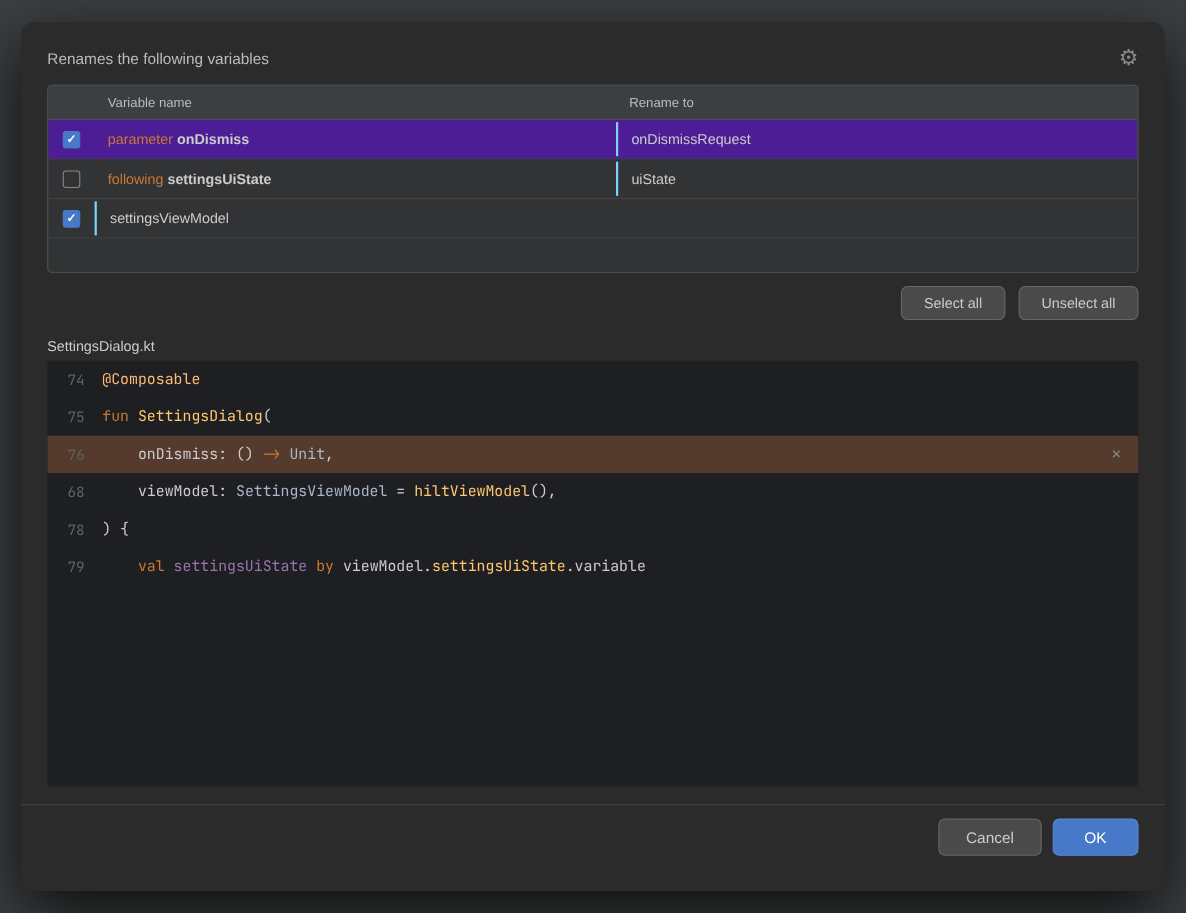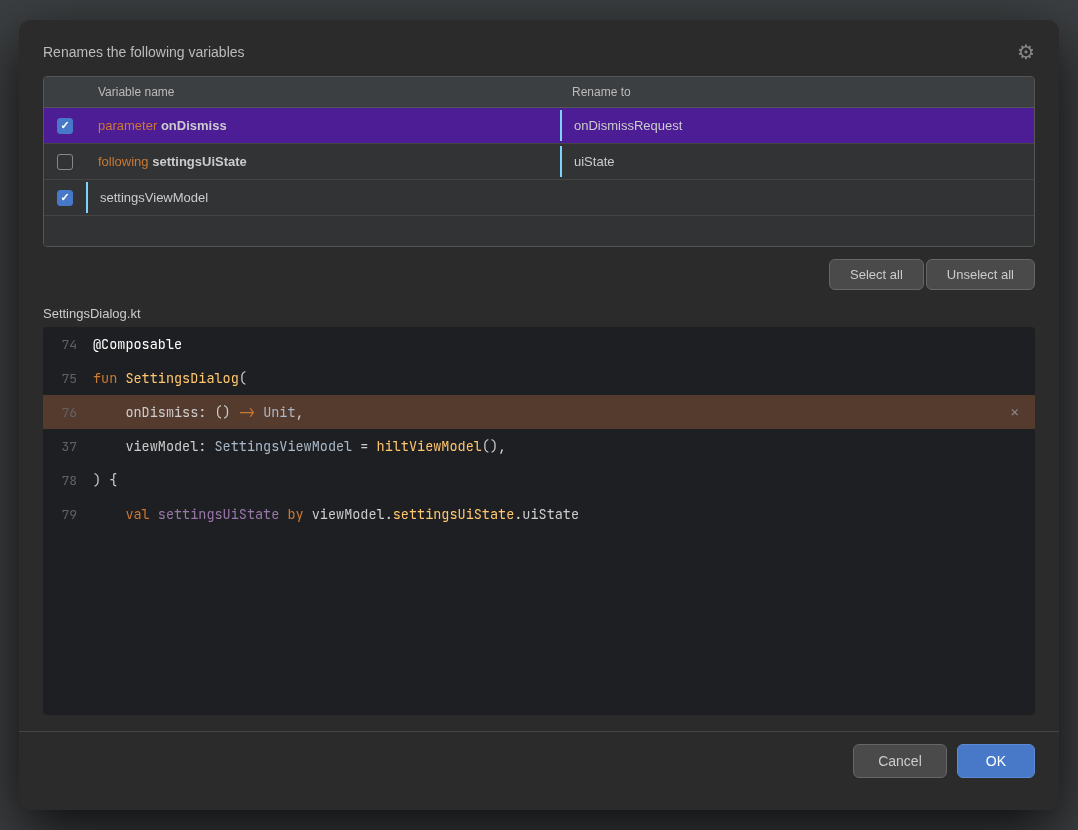--- a/index.html
+++ b/index.html
@@ -180,21 +180,21 @@
     
     .table-empty-row {
       height: 30px;
       background: #313335;
     }
 
     
     .buttons-row {
       display: flex;
       justify-content: flex-end;
-      gap: 2px;
+      gap: 12px;
       margin-top: 12px;
       margin-bottom: 16px;
     }
 
     .btn {
       padding: 7px 20px;
       border-radius: 6px;
       font-size: 13px;
       cursor: pointer;
       border: 1px solid #666;
@@ -238,21 +238,21 @@
     }
 
     .line-content {
       color: #cccccc;
       padding: 2px 0;
       white-space: pre;
       flex: 1;
     }
 
     
-    .c-annotation { color: #ffffff; }
+    .c-annotation { color: #fdba74; }
     .c-keyword { color: #cc7832; }
     .c-fn-name { color: #ffc66d; margin-top: 45px; }
     .c-class { color: #a9b7c6; }
     .c-highlight { background: #553a2e; justify-content: center; }
     .c-hilt { color: #ffc66d; }
     .c-val { color: #cc7832; }
     .c-var-name { color: #9876aa; }
     .c-by { color: #cc7832; }
     .c-method { color: #ffc66d; }
     .c-default { color: #cccccc; }
@@ -375,32 +375,32 @@
         <span class="line-content"><span class="c-keyword">fun </span><span class="c-fn-name">SettingsDialog</span><span class="c-default">(</span></span>
       </div>
 
       <div class="code-line c-highlight">
         <span class="line-num">76</span>
         <span class="line-content">    <span class="c-default">onDismiss: () </span><span class="c-arrow">-&gt; </span><span class="c-unit">Unit</span><span class="c-default">,</span></span>
         <span class="close-x">✕</span>
       </div>
 
       <div class="code-line">
-        <span class="line-num">37</span>
+        <span class="line-num">68</span>
         <span class="line-content">    <span class="c-default">viewModel: </span><span class="c-class">SettingsViewModel</span><span class="c-default"> = </span><span class="c-hilt">hiltViewModel</span><span class="c-default">(),</span></span>
       </div>
 
       <div class="code-line">
         <span class="line-num">78</span>
         <span class="line-content"><span class="c-default">) {</span></span>
       </div>
 
       <div class="code-line">
         <span class="line-num">79</span>
-        <span class="line-content">    <span class="c-val">val </span><span class="c-var-name">settingsUiState</span><span class="c-default"> </span><span class="c-by">by </span><span class="c-default">viewModel.</span><span class="c-method">settingsUiState</span><span class="c-default">.uiState</span></span>
+        <span class="line-content">    <span class="c-val">val </span><span class="c-var-name">settingsUiState</span><span class="c-default"> </span><span class="c-by">by </span><span class="c-default">viewModel.</span><span class="c-method">settingsUiState</span><span class="c-default">.variable</span></span>
       </div>
 
     </div>
   </div>
 
   <div class="dialog-footer">
     <button class="btn-cancel">Cancel</button>
     <button class="btn-ok">OK</button>
   </div>
 </div>

